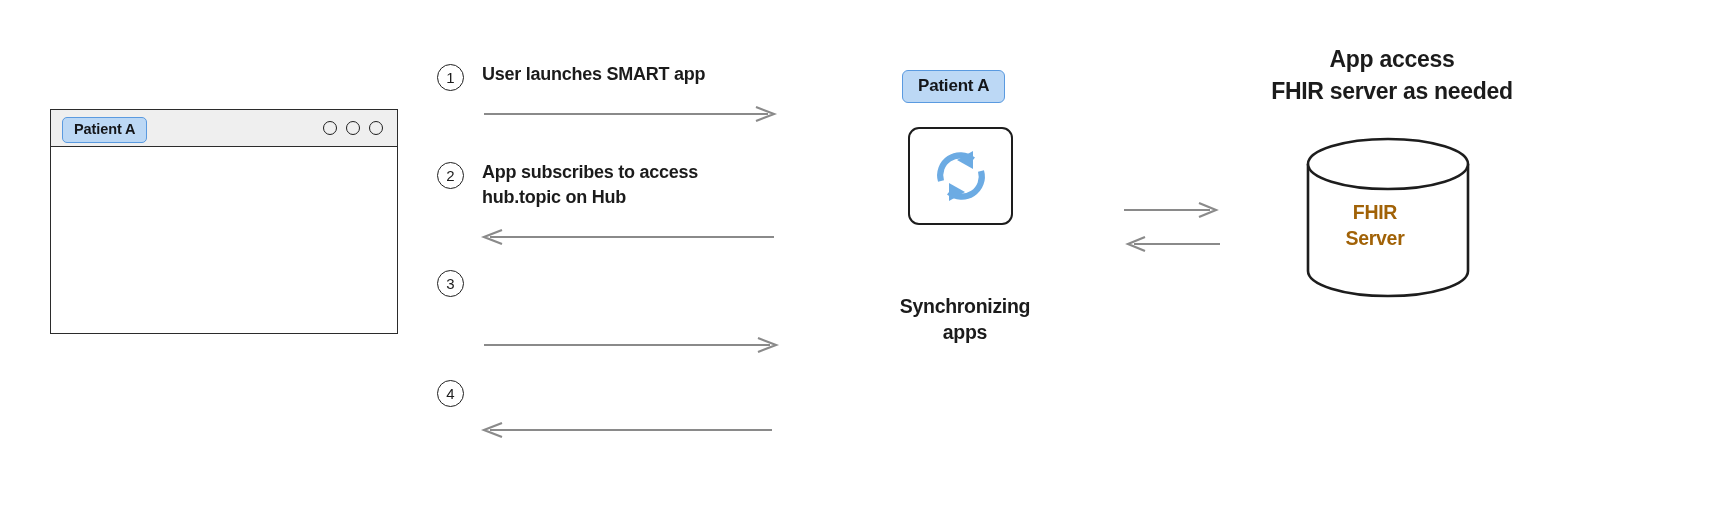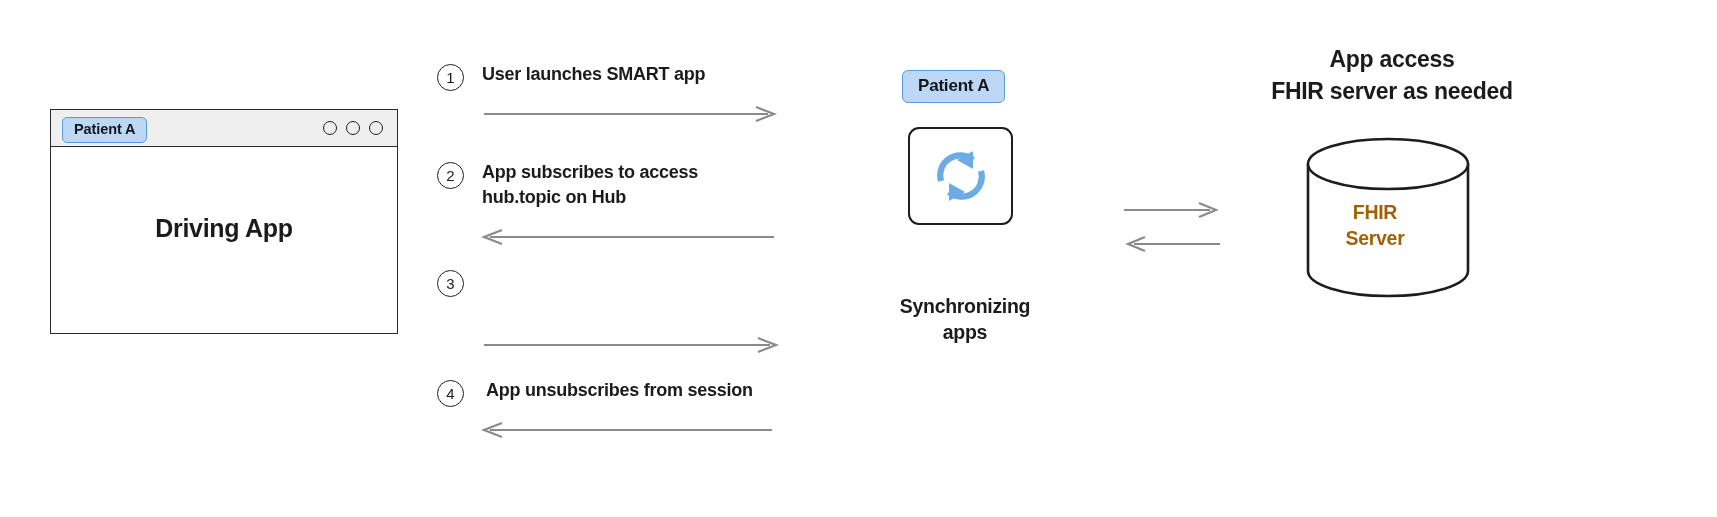--- a/index.html
+++ b/index.html
@@ -230,23 +230,20 @@
 
 <div id="browser-window">
   <div id="browser-titlebar">
     <div id="browser-tab">Patient A</div>
     <div class="win-dots">
       <span class="win-dot"></span>
       <span class="win-dot"></span>
       <span class="win-dot"></span>
     </div>
   </div>
-  <div id="browser-body">
-    <div id="driving-app-label">Driving App</div>
-  </div>
 </div>
 
 <div id="steps">
 
   <div class="step" style="top:0px;">
     <div class="step-row">
       <div class="step-num">1</div>
       <div class="step-text">User launches SMART app</div>
     </div>
     <div class="step-arrow" style="left:47px; top:44px; width:292px;">
@@ -279,21 +276,20 @@
       <svg width="294" height="16" viewBox="0 0 294 16">
         <line x1="0" y1="8" x2="286" y2="8" stroke="#8a8a8a" stroke-width="2.2"></line>
         <polyline points="274,1 292,8 274,15" fill="none" stroke="#8a8a8a" stroke-width="2.2"></polyline>
       </svg>
     </div>
   </div>
 
   <div class="step" style="top:316px;">
     <div class="step-row">
       <div class="step-num">4</div>
-      <div class="step-text" style="margin-left:22px;">App unsubscribes from session</div>
     </div>
     <div class="step-arrow" style="left:47px; top:44px; width:288px;">
       <svg width="288" height="16" viewBox="0 0 288 16">
         <line x1="6" y1="8" x2="288" y2="8" stroke="#8a8a8a" stroke-width="2.2"></line>
         <polyline points="18,1 0,8 18,15" fill="none" stroke="#8a8a8a" stroke-width="2.2"></polyline>
       </svg>
     </div>
   </div>
 
 </div>

